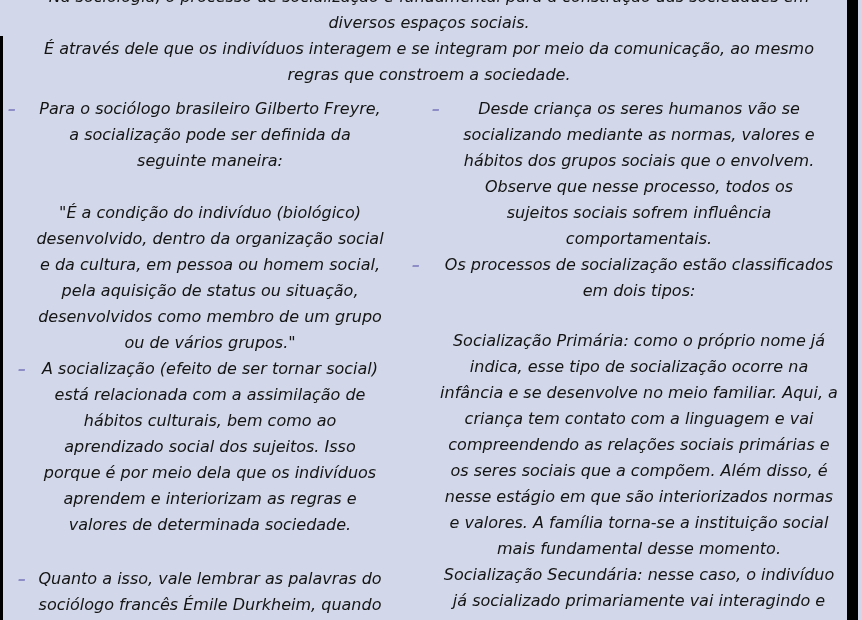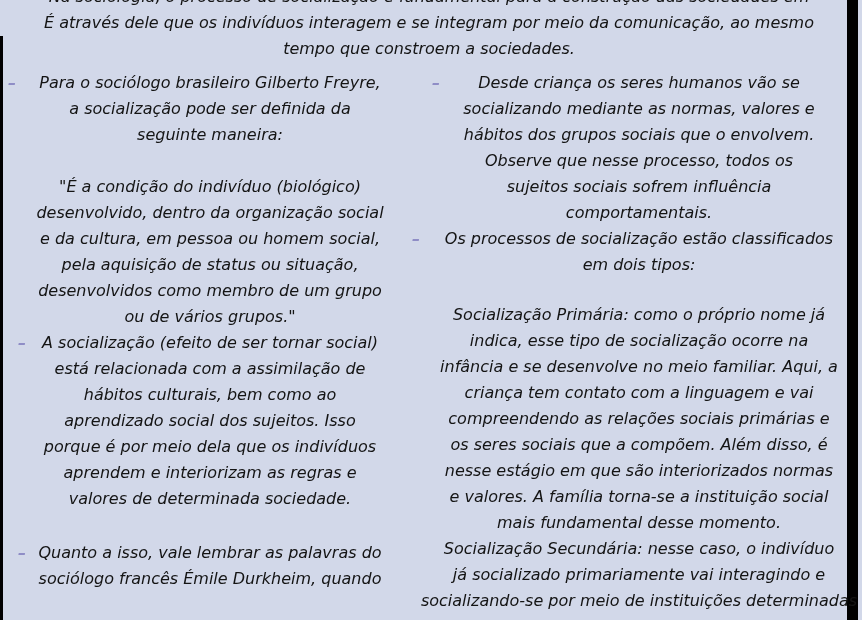--- a/index.html
+++ b/index.html
@@ -51,22 +51,23 @@
 </head>
 <body>
 
 <div class="slide">
 
   <div class="edge edge-right"></div>
   <div class="edge edge-left"></div>
 
   <div class="intro">
     <p class="pre">Na sociologia, o processo de socialização é fundamental para a construção das sociedades em</p>
+    <p class="pre">diversos espaços sociais.</p>
     <p class="pre">É através dele que os indivíduos interagem e se integram por meio da comunicação, ao mesmo
-tempo que constroem a sociedades.</p>
+regras que constroem a sociedade.</p>
   </div>
 
   <div class="columns">
 
     <div class="col col-left">
 
       <div class="para">
         <span class="dash" style="left:2px">–</span>
         <p class="pre">Para o sociólogo brasileiro Gilberto Freyre,
 a socialização pode ser definida da

